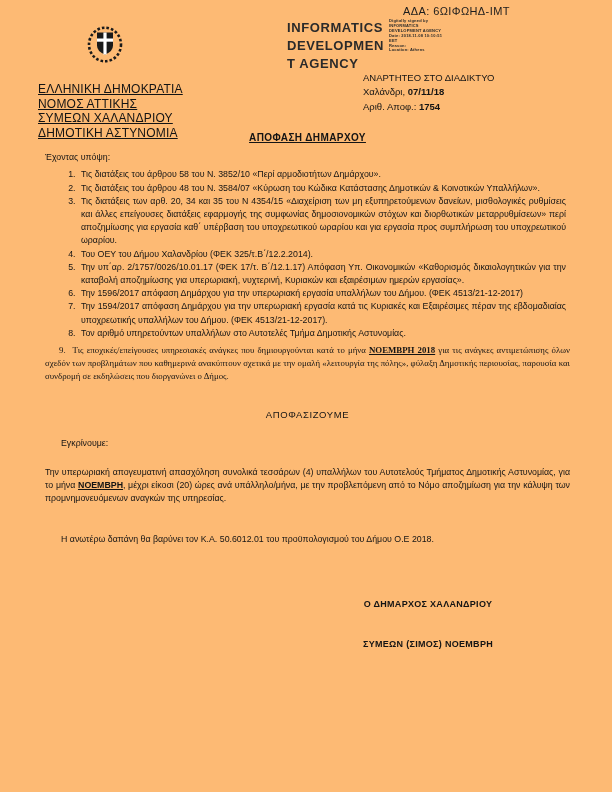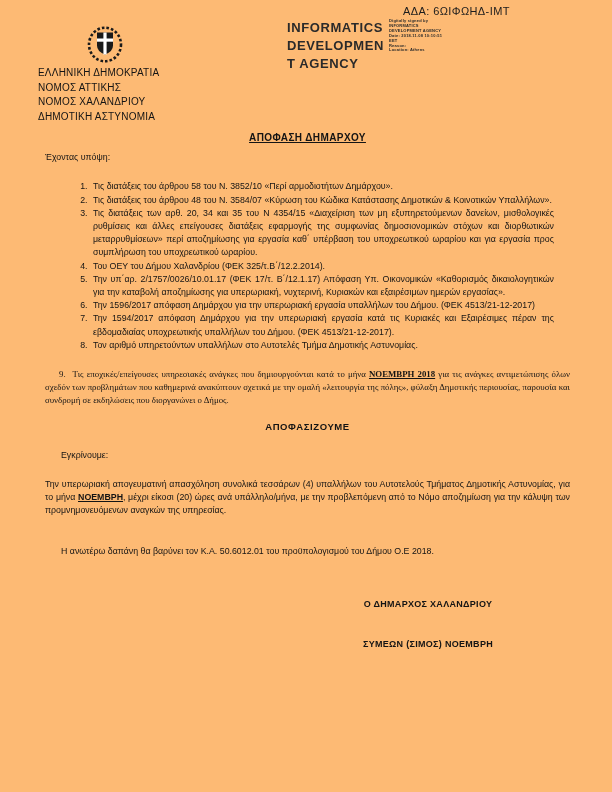--- a/index.html
+++ b/index.html
@@ -24,48 +24,48 @@
     color:#2a2a2a; letter-spacing:0.6px; white-space:pre;
   }
   .stamp-details {
     font-size:4px; line-height:4.9px; font-weight:700;
     color:#2a2a2a; letter-spacing:0.2px; white-space:pre;
   }
   
   .emblem { position:absolute; top:26px; left:83px; }
   
   .header-left {
-    position:absolute; top:66px; left:38px;
-    font-size:10px; line-height:14.6px; letter-spacing:0.2px;
+    position:absolute; top:82px; left:38px;
+    font-size:12px; line-height:14.6px; letter-spacing:0.2px;text-decoration:underline;
   }
   
   .header-right {
     position:absolute; top:71px; left:363px;
     font-size:9.5px; line-height:14.4px;
   }
   .b  { font-weight:700; }
   .bu { font-weight:700; text-decoration:underline; }
   
   .content {
     position:absolute; top:131px; left:45px; width:525px;
     font-size:8.8px; line-height:13.2px;
   }
   .title {
     margin:0 0 7px 0; text-align:center;
     font-size:10px; font-weight:700; text-decoration:underline;
     letter-spacing:0.4px;
   }
   .preamble { margin:0 0 1px 0; }
-  ol.considerations { margin:16px; padding-left:29px; }
+  ol.considerations { margin:4px; padding-left:29px; }
   ol.considerations li { text-align:justify; padding-left:3px; margin:0; }
   .item9 { margin:0; text-align:justify; text-indent:14px;font-family:Liberation Serif, serif; }
   .item9 .num { padding-right:7px; }
   .decision-heading {
-    margin:12px 0 9px 0; text-align:center;
-    font-size:9.5px; font-weight:700; letter-spacing:0.6px;
+    margin:24px 0 9px 0; text-align:center;
+    font-size:9.5px; font-weight:400; letter-spacing:0.6px;
   }
   .approve-heading { margin:16px; }
   .approval { margin:0; text-align:justify; }
   .expense { margin:27px 0 0 0;padding-left:16px; }
   
   .signature {
     position:absolute; top:599px; left:342px; width:172px;
     text-align:center; font-size:9px; font-weight:700;
     letter-spacing:0.3px;
   }
@@ -96,24 +96,29 @@
       <ellipse cx="22" cy="18.5" rx="16" ry="16.8" fill="none" stroke="#1a1a1a" stroke-width="2.6" stroke-dasharray="2.6 2"></ellipse>
       <path d="M14 6.5 h16 v13 q0 6 -8 9 q-8 -3 -8 -9 z" fill="#1a1a1a"></path>
       <rect x="20.4" y="6.5" width="3.2" height="22" fill="#ffffff"></rect>
       <rect x="14" y="12.5" width="16" height="3.2" fill="#ffffff"></rect>
     </svg>
   </div>
 
   <div class="header-left">
     <div>ΕΛΛΗΝΙΚΗ ΔΗΜΟΚΡΑΤΙΑ</div>
     <div>ΝΟΜΟΣ ΑΤΤΙΚΗΣ</div>
-    <div>ΝΟΜΟΣ ΧΑΛΑΝΔΡΙΟΥ</div>
+    <div>ΣΥΜΕΩΝ ΧΑΛΑΝΔΡΙΟΥ</div>
     <div>ΔΗΜΟΤΙΚΗ ΑΣΤΥΝΟΜΙΑ</div>
   </div>
 
+  <div class="header-right">
+    <div>ΑΝΑΡΤΗΤΕΟ ΣΤΟ ΔΙΑΔΙΚΤΥΟ</div>
+    <div><span>Χαλάνδρι, </span><span class="b">07/11/18</span></div>
+    <div><span>Αριθ. Αποφ.: </span><span class="b">1754</span></div>
+  </div>
 
   <div class="content">
 
     <h1 class="title">ΑΠΟΦΑΣΗ ΔΗΜΑΡΧΟΥ</h1>
 
     <p class="preamble">Έχοντας υπόψη:</p>
 
     <ol class="considerations">
       <li>Τις διατάξεις του άρθρου 58 του Ν. 3852/10 «Περί αρμοδιοτήτων Δημάρχου».</li>
       <li>Τις διατάξεις του άρθρου 48 του Ν. 3584/07 «Κύρωση του Κώδικα Κατάστασης Δημοτικών &amp; Κοινοτικών Υπαλλήλων».</li>

